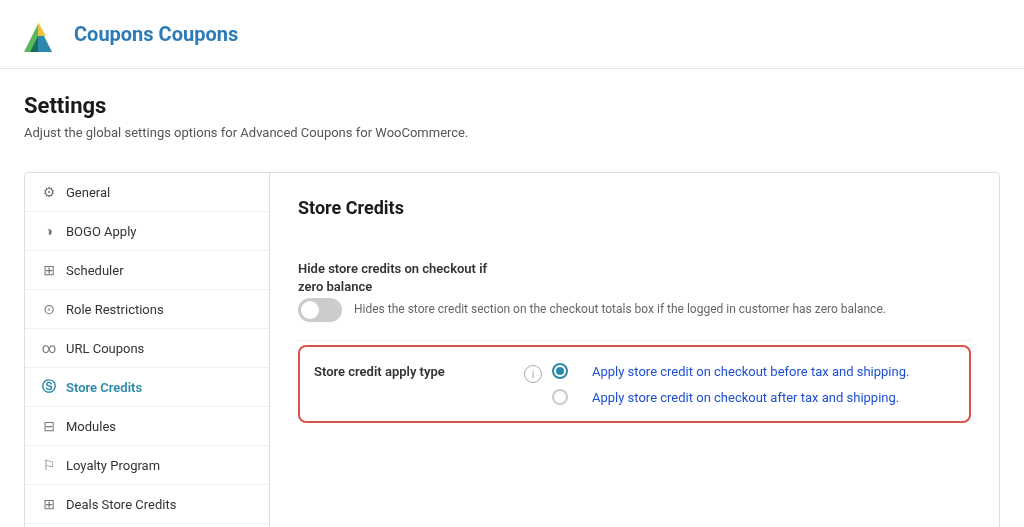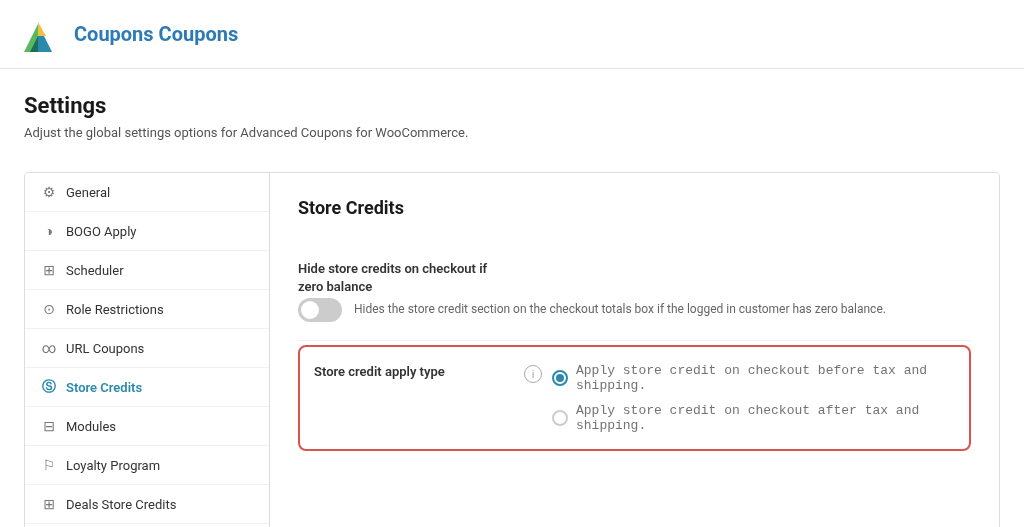--- a/index.html
+++ b/index.html
@@ -212,25 +212,24 @@
 
     
     .radio-options {
       display: flex;
       flex-direction: column;
       gap: 10px;
     }
     .radio-option {
       display: flex;
       align-items: center;
-      gap: 8px;
+      gap: 24px;
       cursor: pointer;
       font-size: 13px;
-      color: #737373;
-      font-family: Liberation Mono, monospace;
+      color: #1d4ed8;
     }
     .radio-circle {
       width: 16px;
       height: 16px;
       border-radius: 50%;
       border: 2px solid #ccc;
       flex-shrink: 0;
       display: flex;
       align-items: center;
       justify-content: center;

